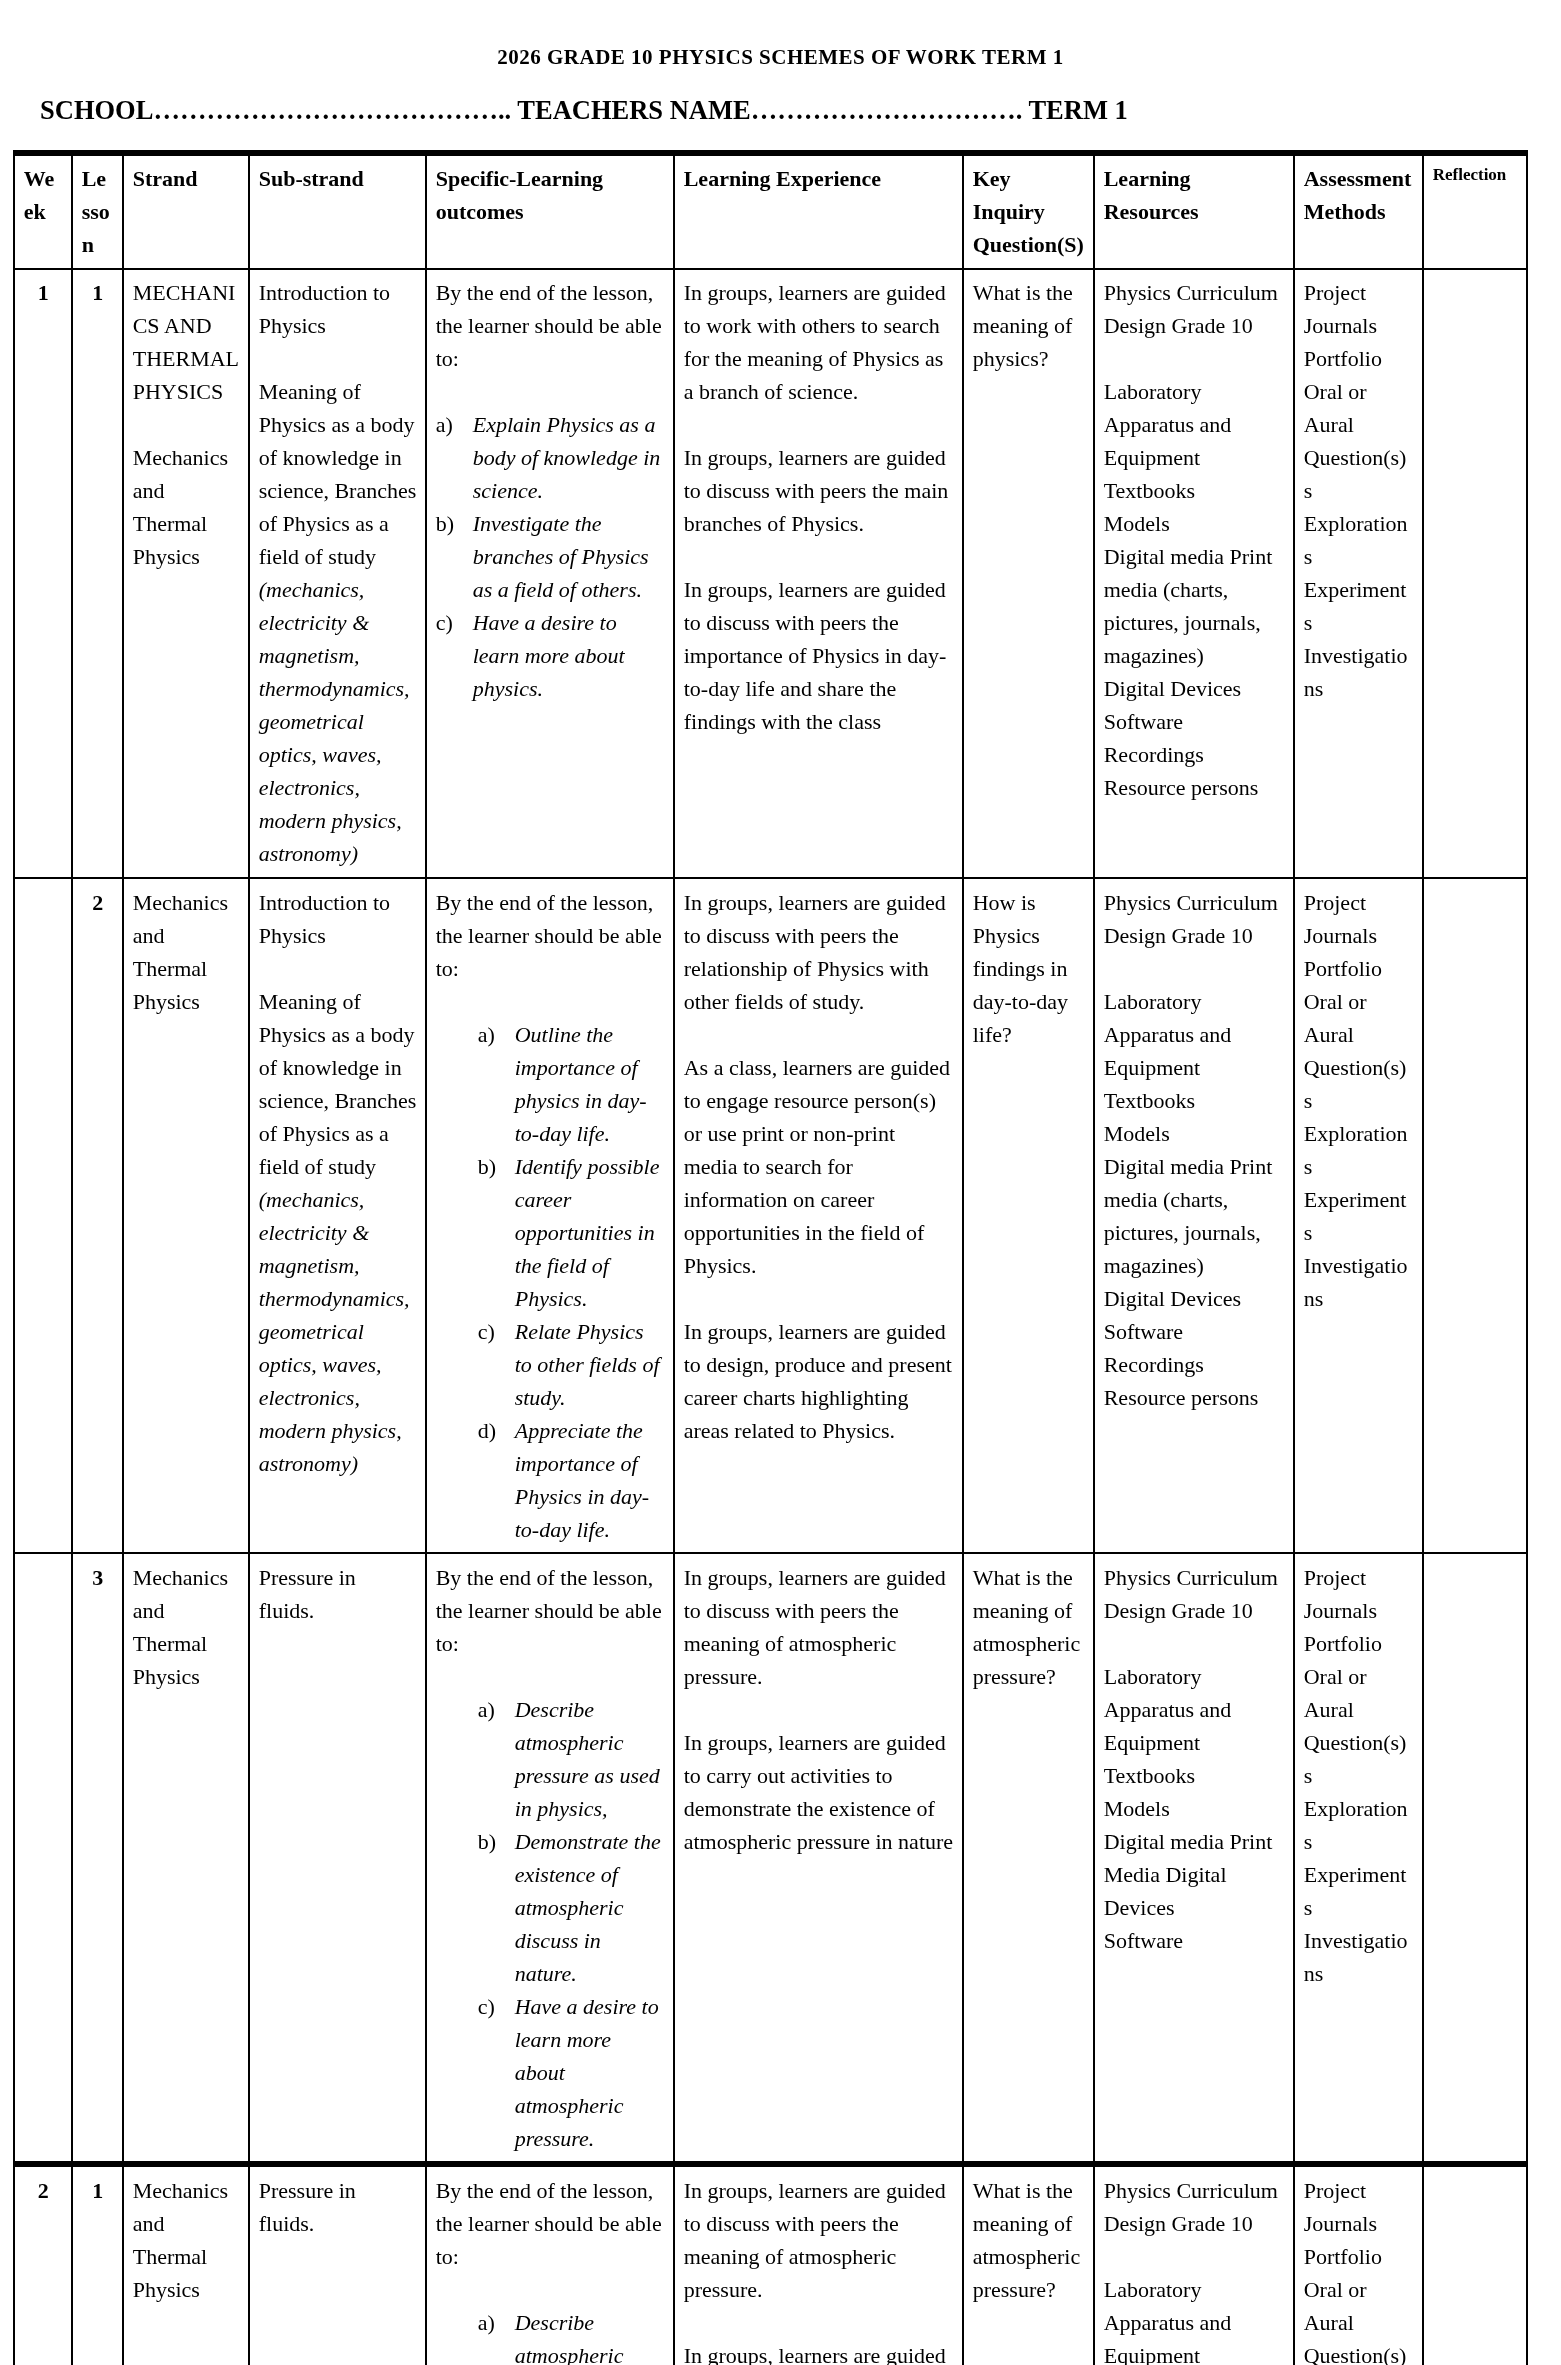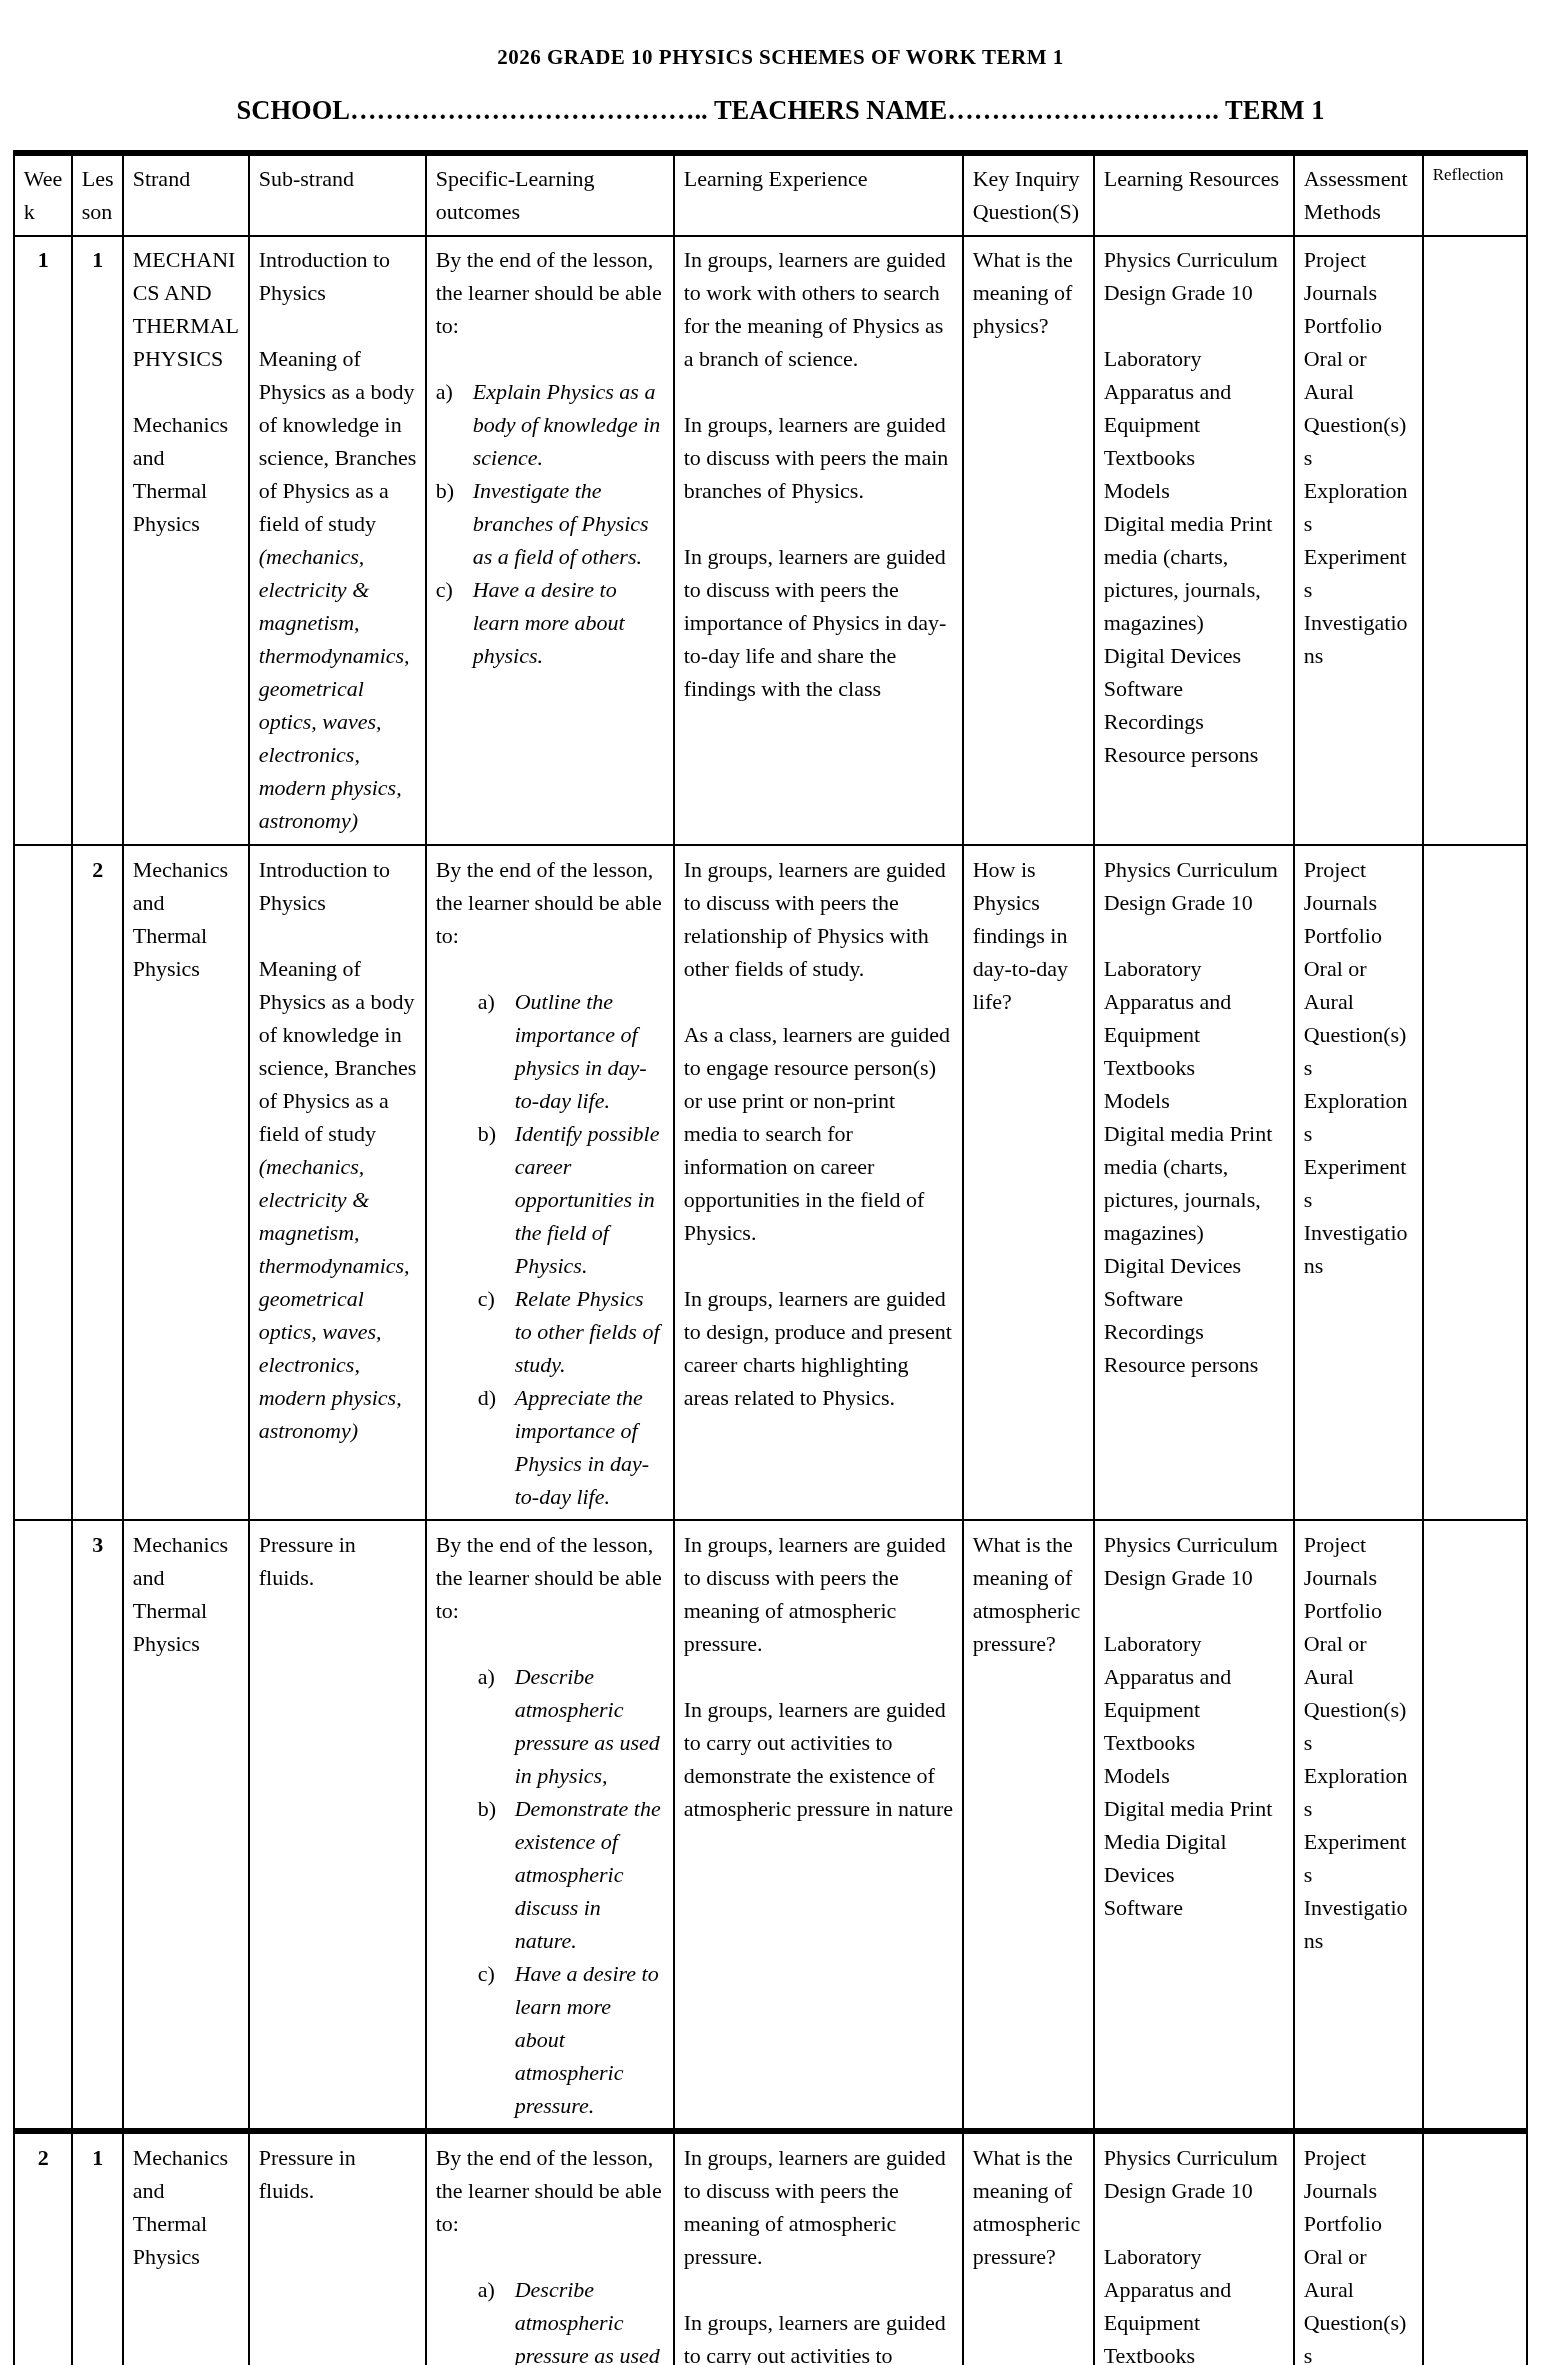--- a/index.html
+++ b/index.html
@@ -6,36 +6,36 @@
   body{
     width:1561px;height:2413px;
     font-family:"Liberation Serif", serif;
     color:#000;position:relative;
   }
   .title{
     padding-top:45px;text-align:center;
     font-size:21px;font-weight:bold;letter-spacing:0.5px;
   }
   .subtitle{
-    margin-top:24.6px;text-align:center;
-    font-size:26.5px;font-weight:bold;
+    margin-top:24.6px;text-align:left;
+    font-size:26.5px;font-weight:bold;padding-left:40px;
   }
   table.schemes{
     border-collapse:collapse;table-layout:fixed;
     margin:24px 0 0 13.2px;width:1513px;
     border-top:6.6px solid #000;border-bottom:6.6px solid #000;
   }
   td,th{
     border:2.4px solid #000;
     vertical-align:top;text-align:left;
     padding:6.6px 8.5px;
     font-size:22px;line-height:1.5;
     overflow-wrap:break-word;word-wrap:break-word;
   }
-  th{font-weight:normal;}
+  th{font-weight:bold;}
   th.small{font-size:17px;}
   tr.thick-top td{border-top:6.6px solid #000;}
   td.num{text-align:center;font-weight:bold;}
   .para{margin:0;}
   .gap{margin-bottom:33px;}
   .list{margin:0;}
   .list.deep{margin-left:42px;}
   .li{display:flex;}
   .li .mk{flex:0 0 37px;}
   .li .tx{flex:1 1 auto;min-width:0;font-style:italic;}

